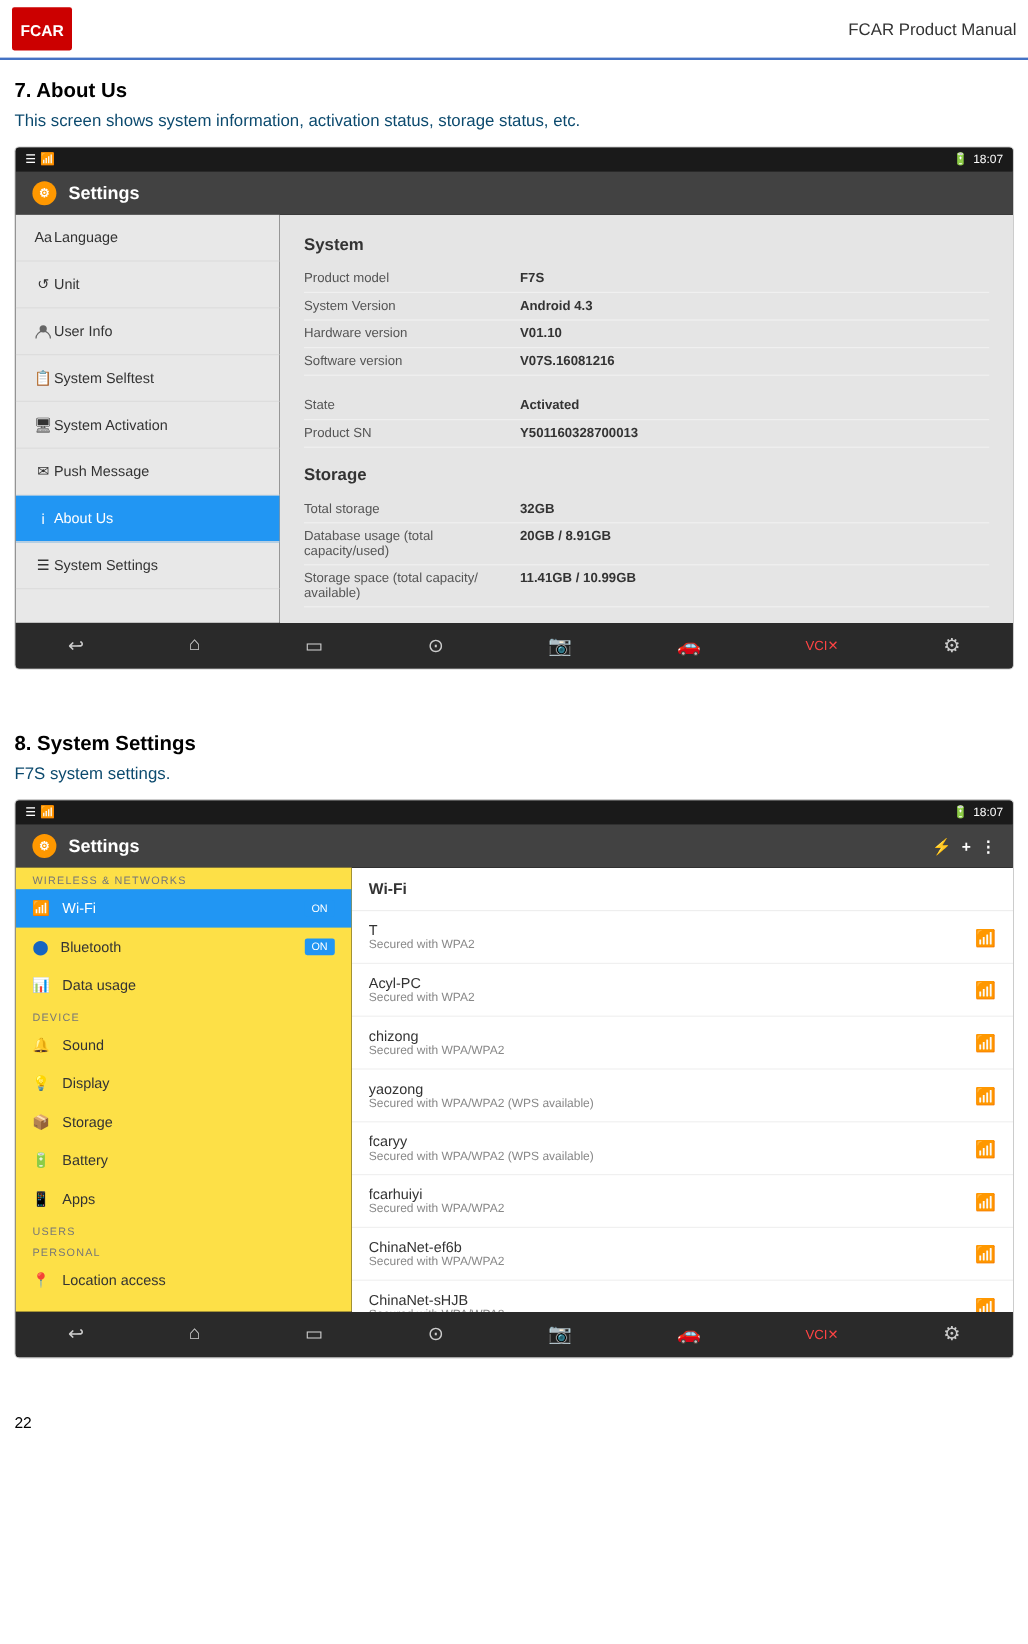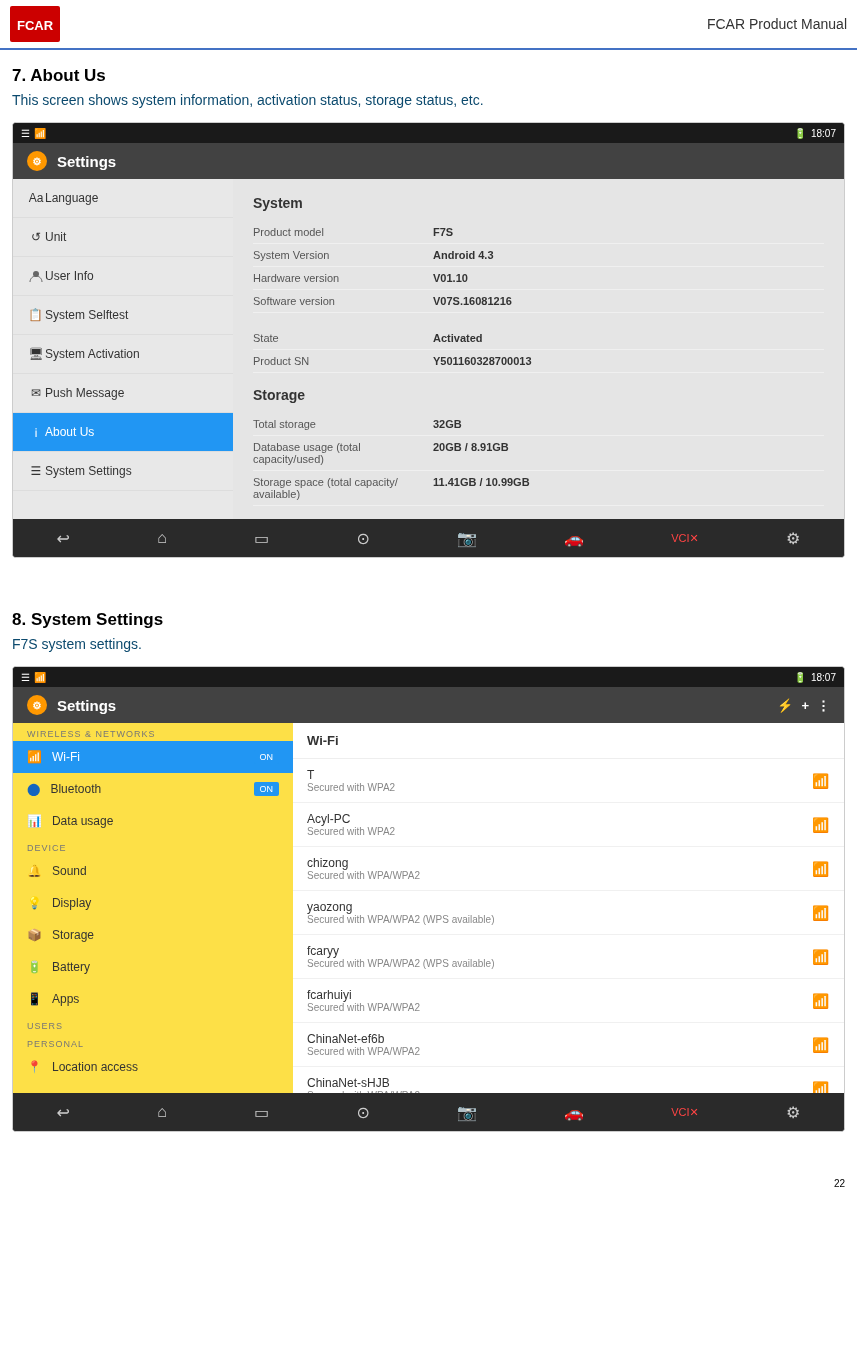--- a/index.html
+++ b/index.html
@@ -255,23 +255,23 @@
     .wifi-item-info { }
     .wifi-item-name { font-size: 12px; color: #333; font-weight: 500; }
     .wifi-item-sec { font-size: 10px; color: #888; }
     .wifi-signal {
       font-size: 14px;
       color: #555;
     }
 
     
     .page-number {
-      text-align: right;
+      text-align: left;
       padding: 16px 0 8px;
-      font-size: 10px;
+      font-size: 13px;
     }
   </style>
 </head>
 <body>
 
 <div class="page-header">
   <div class="logo-area">
     <div class="logo-box">
       <svg width="46" height="32" viewBox="0 0 46 32">
         <rect width="46" height="32" fill="#cc0000" rx="2"></rect>

